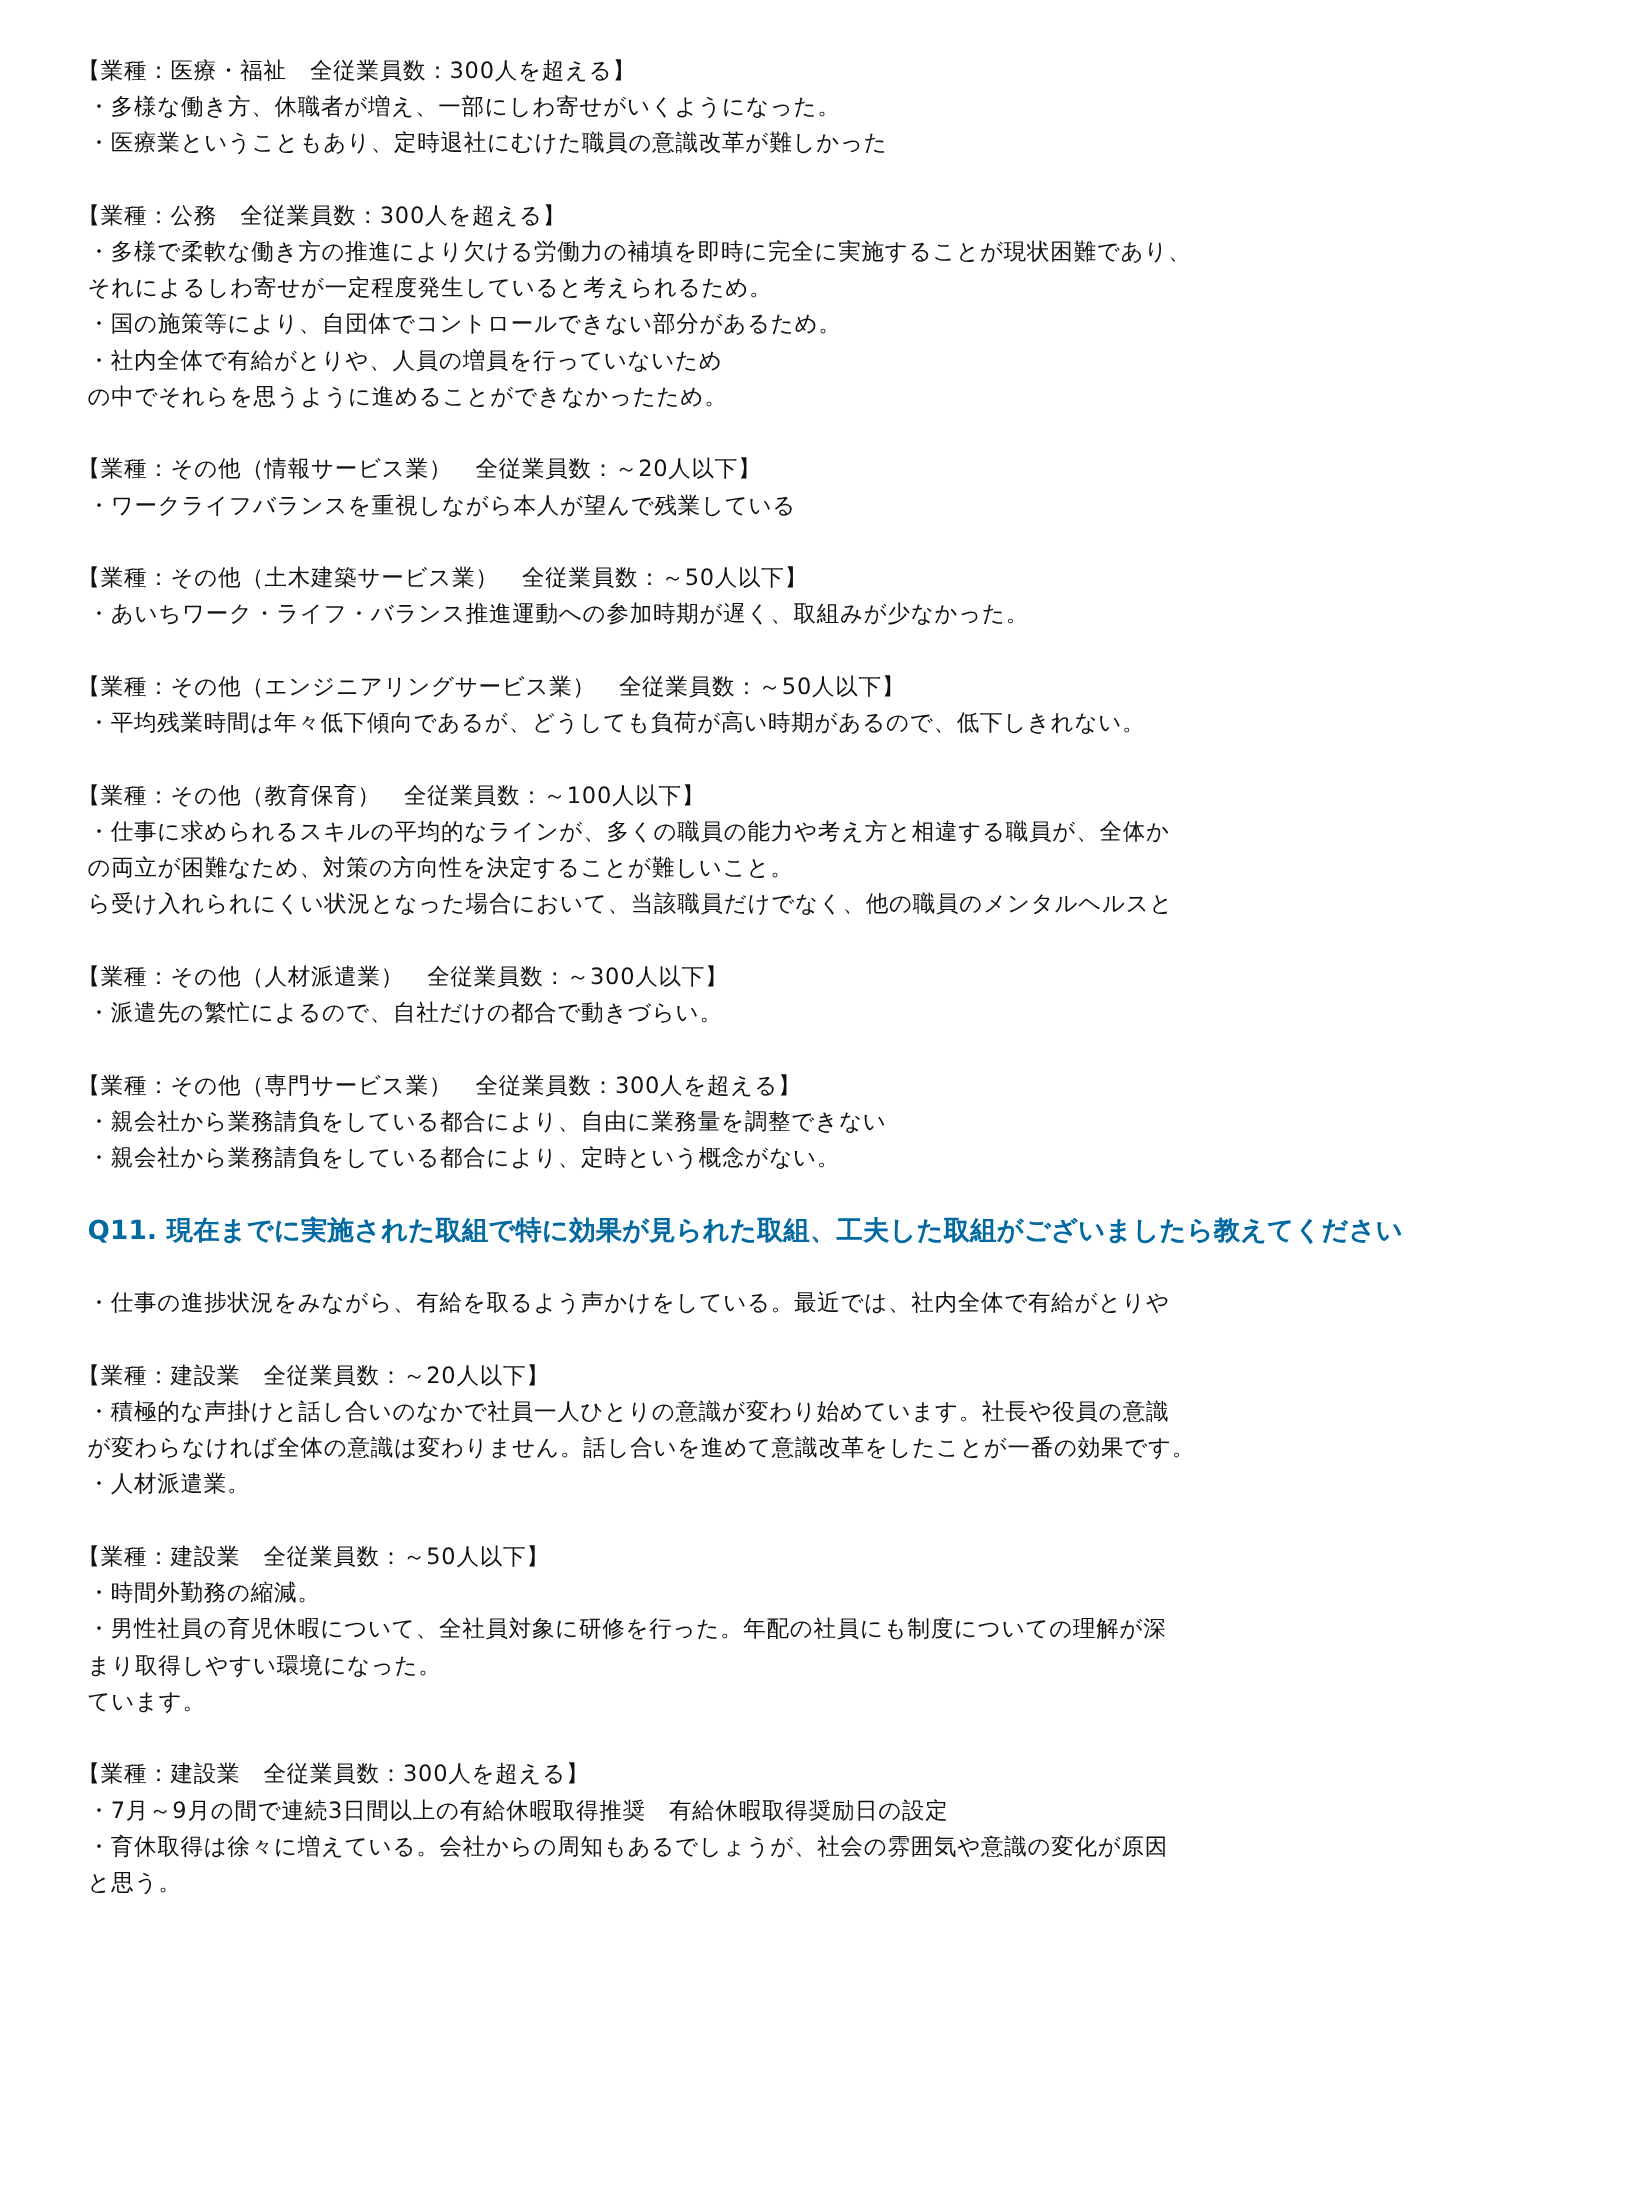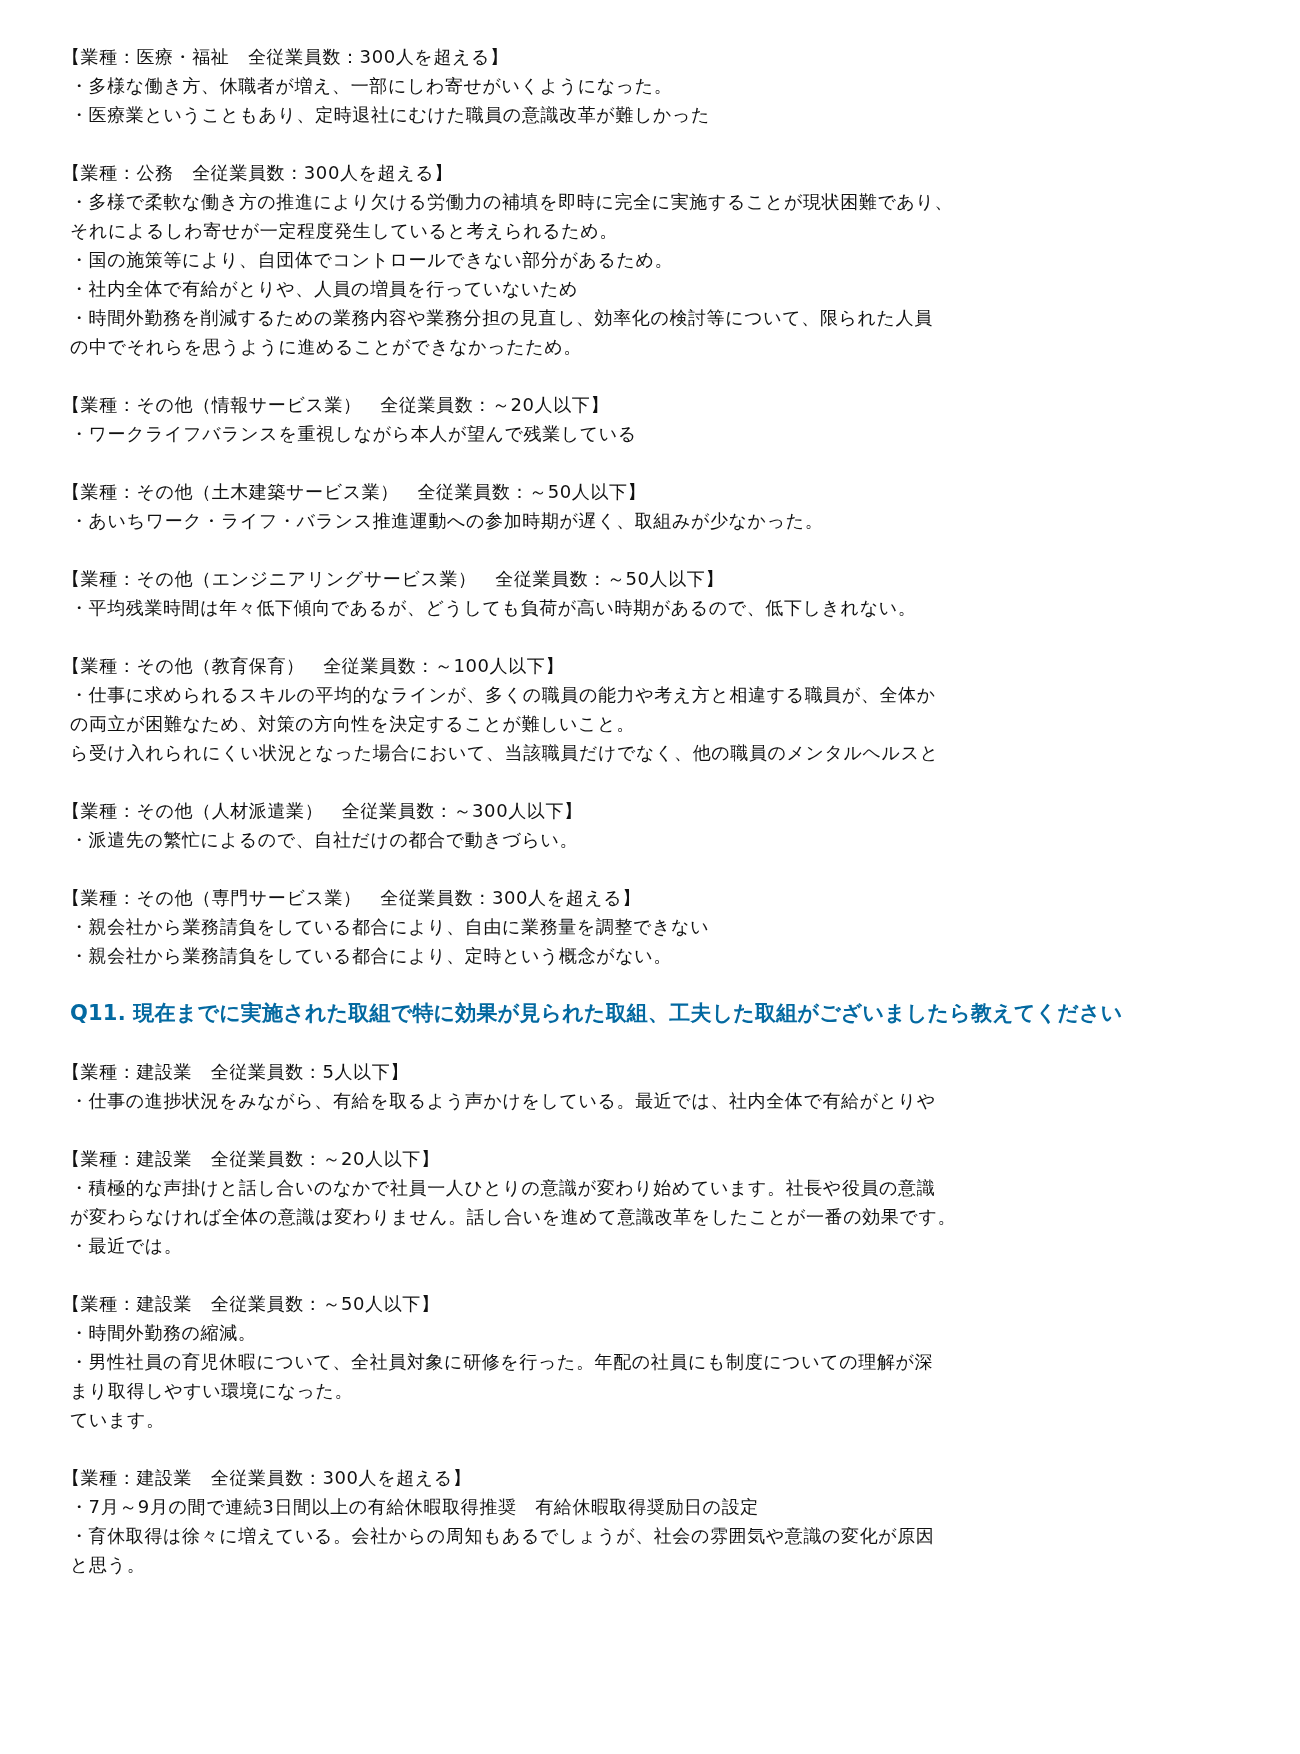--- a/index.html
+++ b/index.html
@@ -58,21 +58,20 @@
       <div class="line">・多様な働き方、休職者が増え、一部にしわ寄せがいくようになった。</div>
       <div class="line">・医療業ということもあり、定時退社にむけた職員の意識改革が難しかった</div>
     </div>
 
     <div class="block">
       <div class="line header-line">【業種：公務　全従業員数：300人を超える】</div>
       <div class="line">・多様で柔軟な働き方の推進により欠ける労働力の補填を即時に完全に実施することが現状困難であり、</div>
       <div class="line">それによるしわ寄せが一定程度発生していると考えられるため。</div>
       <div class="line">・国の施策等により、自団体でコントロールできない部分があるため。</div>
       <div class="line">・社内全体で有給がとりや、人員の増員を行っていないため</div>
-      <div class="line">・時間外勤務を削減するための業務内容や業務分担の見直し、効率化の検討等について、限られた人員</div>
       <div class="line">の中でそれらを思うように進めることができなかったため。</div>
     </div>
 
     <div class="block">
       <div class="line header-line">【業種：その他（情報サービス業）　全従業員数：～20人以下】</div>
       <div class="line">・ワークライフバランスを重視しながら本人が望んで残業している</div>
     </div>
 
     <div class="block">
       <div class="line header-line">【業種：その他（土木建築サービス業）　全従業員数：～50人以下】</div>
@@ -101,29 +100,28 @@
       <div class="line">・親会社から業務請負をしている都合により、自由に業務量を調整できない</div>
       <div class="line">・親会社から業務請負をしている都合により、定時という概念がない。</div>
     </div>
   </div>
 
   <div class="question" style="color: #0369a1;">Q11. 現在までに実施された取組で特に効果が見られた取組、工夫した取組がございましたら教えてください</div>
 
   <div>
 
     <div class="block">
-      <div class="line header-line">【業種：建設業　全従業員数：5人以下】</div>
       <div class="line">・仕事の進捗状況をみながら、有給を取るよう声かけをしている。最近では、社内全体で有給がとりや</div>
     </div>
 
     <div class="block">
       <div class="line header-line">【業種：建設業　全従業員数：～20人以下】</div>
       <div class="line">・積極的な声掛けと話し合いのなかで社員一人ひとりの意識が変わり始めています。社長や役員の意識</div>
       <div class="line">が変わらなければ全体の意識は変わりません。話し合いを進めて意識改革をしたことが一番の効果です。</div>
-      <div class="line">・最近では。</div>
+      <div class="line">・人材派遣業。</div>
     </div>
 
     <div class="block">
       <div class="line header-line">【業種：建設業　全従業員数：～50人以下】</div>
       <div class="line">・時間外勤務の縮減。</div>
       <div class="line">・男性社員の育児休暇について、全社員対象に研修を行った。年配の社員にも制度についての理解が深</div>
       <div class="line">まり取得しやすい環境になった。</div>
       <div class="line">ています。</div>
     </div>
 

